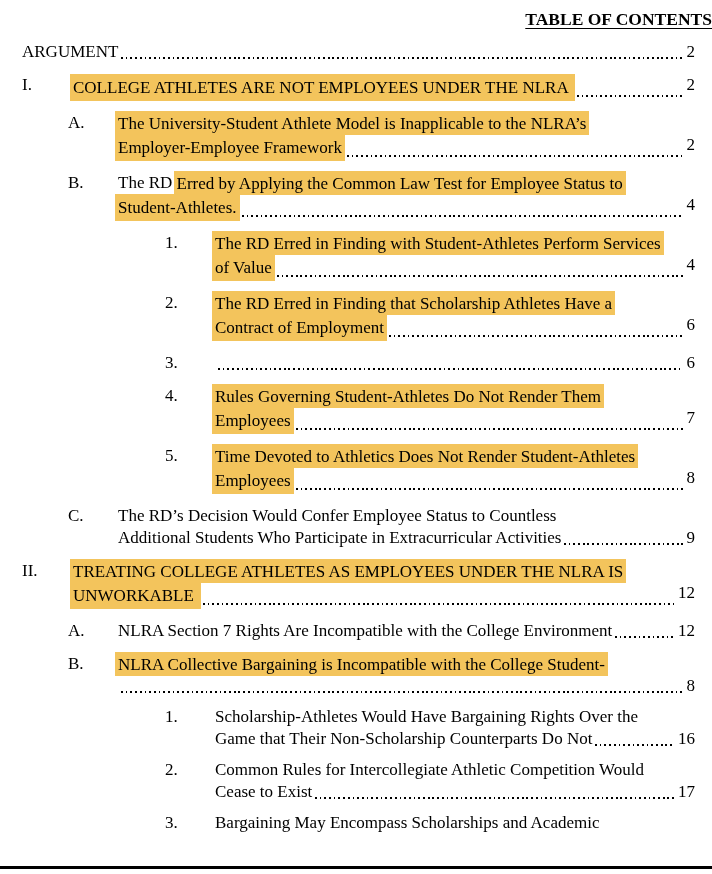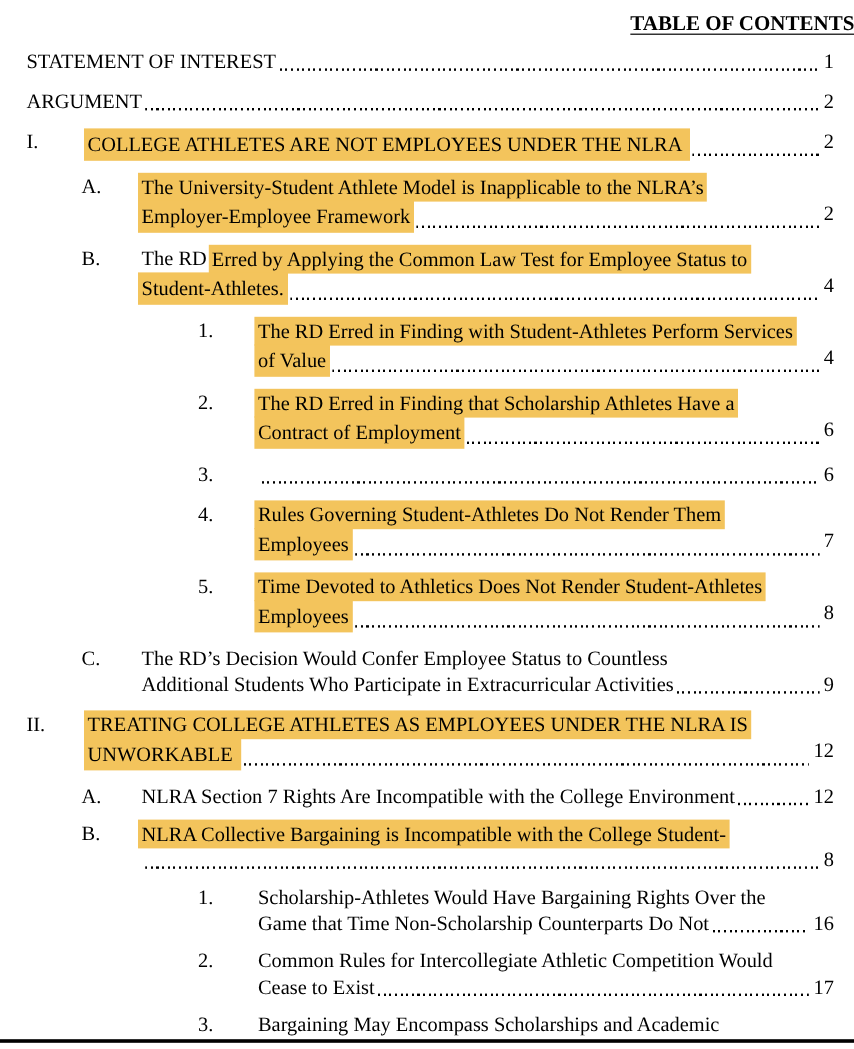--- a/index.html
+++ b/index.html
@@ -38,27 +38,20 @@
   .bottom-rule {
     position:absolute; left:0; top:866px; width:712px; height:3px; background:#000;
   }
 </style>
 </head>
 <body>
 
 <div class="page">
   <div class="title">TABLE OF CONTENTS</div>
   <div class="toc">
-      <div class="entry level-top">
-        <div class="line last">
-          <span class="seg">STATEMENT OF INTEREST</span>
-          <span class="leader"></span>
-          <span class="page-num">1</span>
-        </div>
-      </div>
       <div class="entry level-top">
         <div class="line last">
           <span class="seg">ARGUMENT</span>
           <span class="leader"></span>
           <span class="page-num">2</span>
         </div>
       </div>
       <div class="entry level-roman">
         <span class="entry-label">I.</span>
         <div class="line last">
@@ -159,21 +152,21 @@
         <div class="line"><span class="seg hl">NLRA Collective Bargaining is Incompatible with the College Student-</span></div>
         <div class="line last">
           <span class="leader"></span>
           <span class="page-num">8</span>
         </div>
       </div>
       <div class="entry level-number">
         <span class="entry-label">1.</span>
         <div class="line"><span class="seg">Scholarship-Athletes Would Have Bargaining Rights Over the</span></div>
         <div class="line last">
-          <span class="seg">Game that Time Non-Scholarship Counterparts Do Not</span>
+          <span class="seg">Game that Their Non-Scholarship Counterparts Do Not</span>
           <span class="leader"></span>
           <span class="page-num">16</span>
         </div>
       </div>
       <div class="entry level-number">
         <span class="entry-label">2.</span>
         <div class="line"><span class="seg">Common Rules for Intercollegiate Athletic Competition Would</span></div>
         <div class="line last">
           <span class="seg">Cease to Exist</span>
           <span class="leader"></span>

